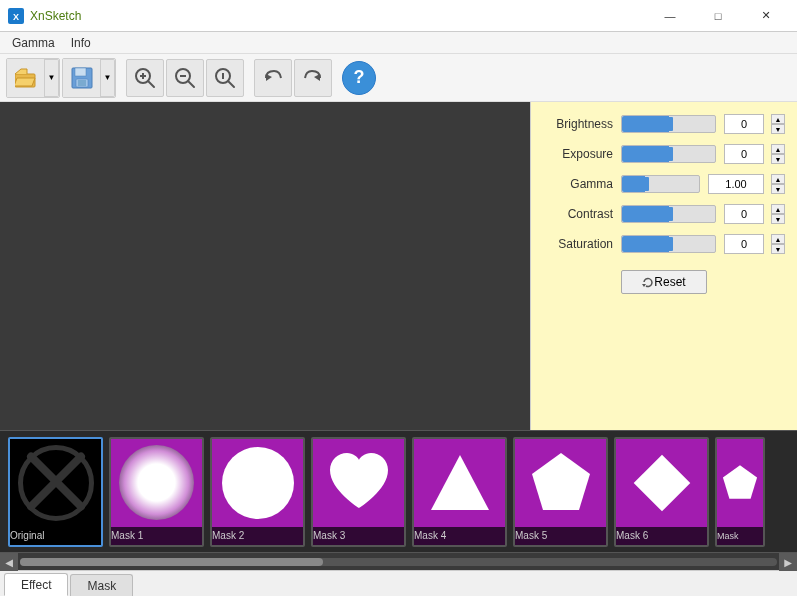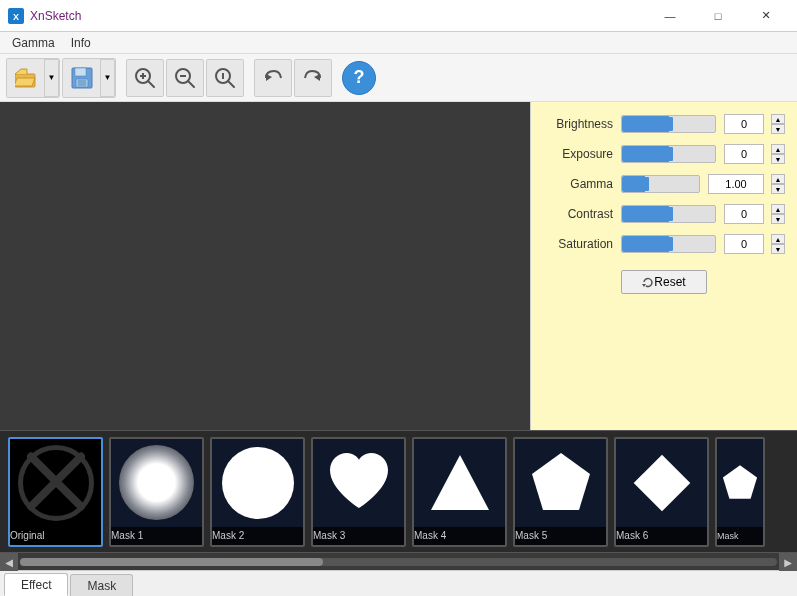--- a/index.html
+++ b/index.html
@@ -25,21 +25,21 @@
     }
     #app-icon {
       width: 16px; height: 16px;
       background: #1a7acc;
       border-radius: 2px;
       display: flex; align-items: center; justify-content: center;
       color: white; font-size: 10px; font-weight: bold;
     }
     #title-text {
       font-size: 12px;
-      color: #701a75;
+      color: #4d7c0f;
       flex: 1;
     }
     #window-controls {
       display: flex; gap: 2px;
     }
     .win-btn {
       width: 46px; height: 32px;
       background: none;
       border: none;
       cursor: pointer;
@@ -218,21 +218,21 @@
       flex: 1;
       display: flex;
       align-items: center;
       padding: 6px 8px;
       gap: 6px;
       overflow: hidden;
     }
     .thumb-item {
       width: 95px;
       height: 110px;
-      background: #0f172a;
+      background: #a21caf;
       border: 2px solid #555;
       border-radius: 2px;
       cursor: pointer;
       flex-shrink: 0;
       display: flex;
       flex-direction: column;
       align-items: center;
       justify-content: flex-end;
       overflow: hidden;
       position: relative;

